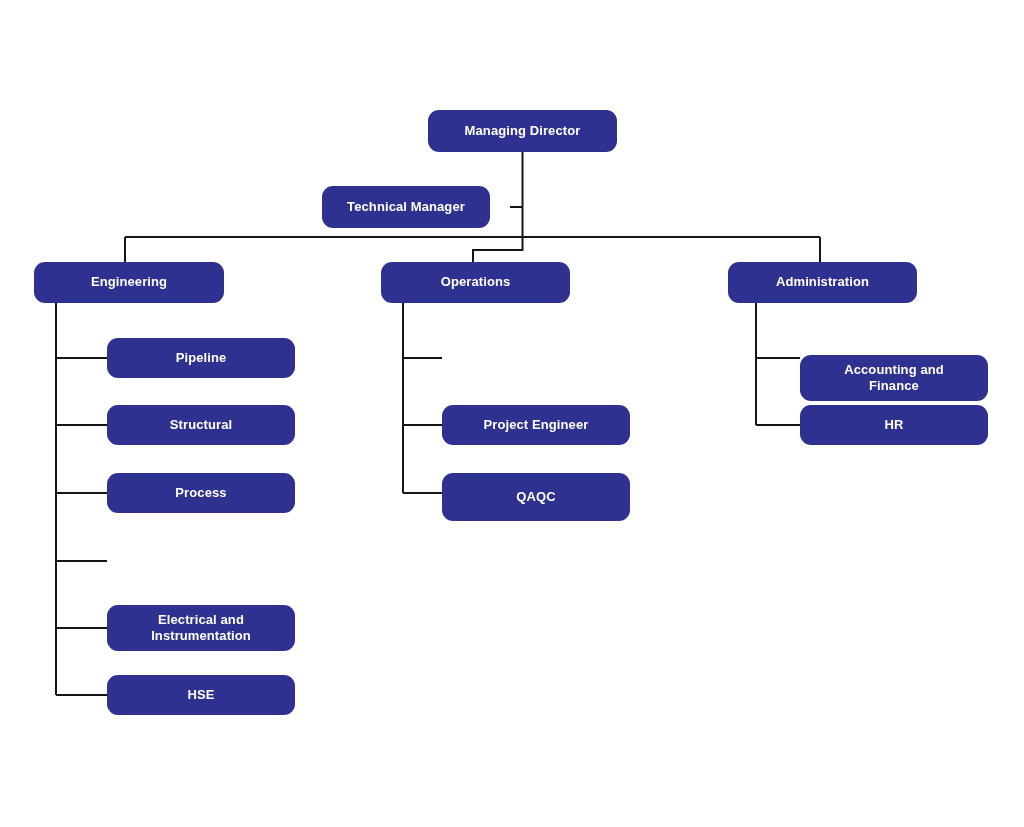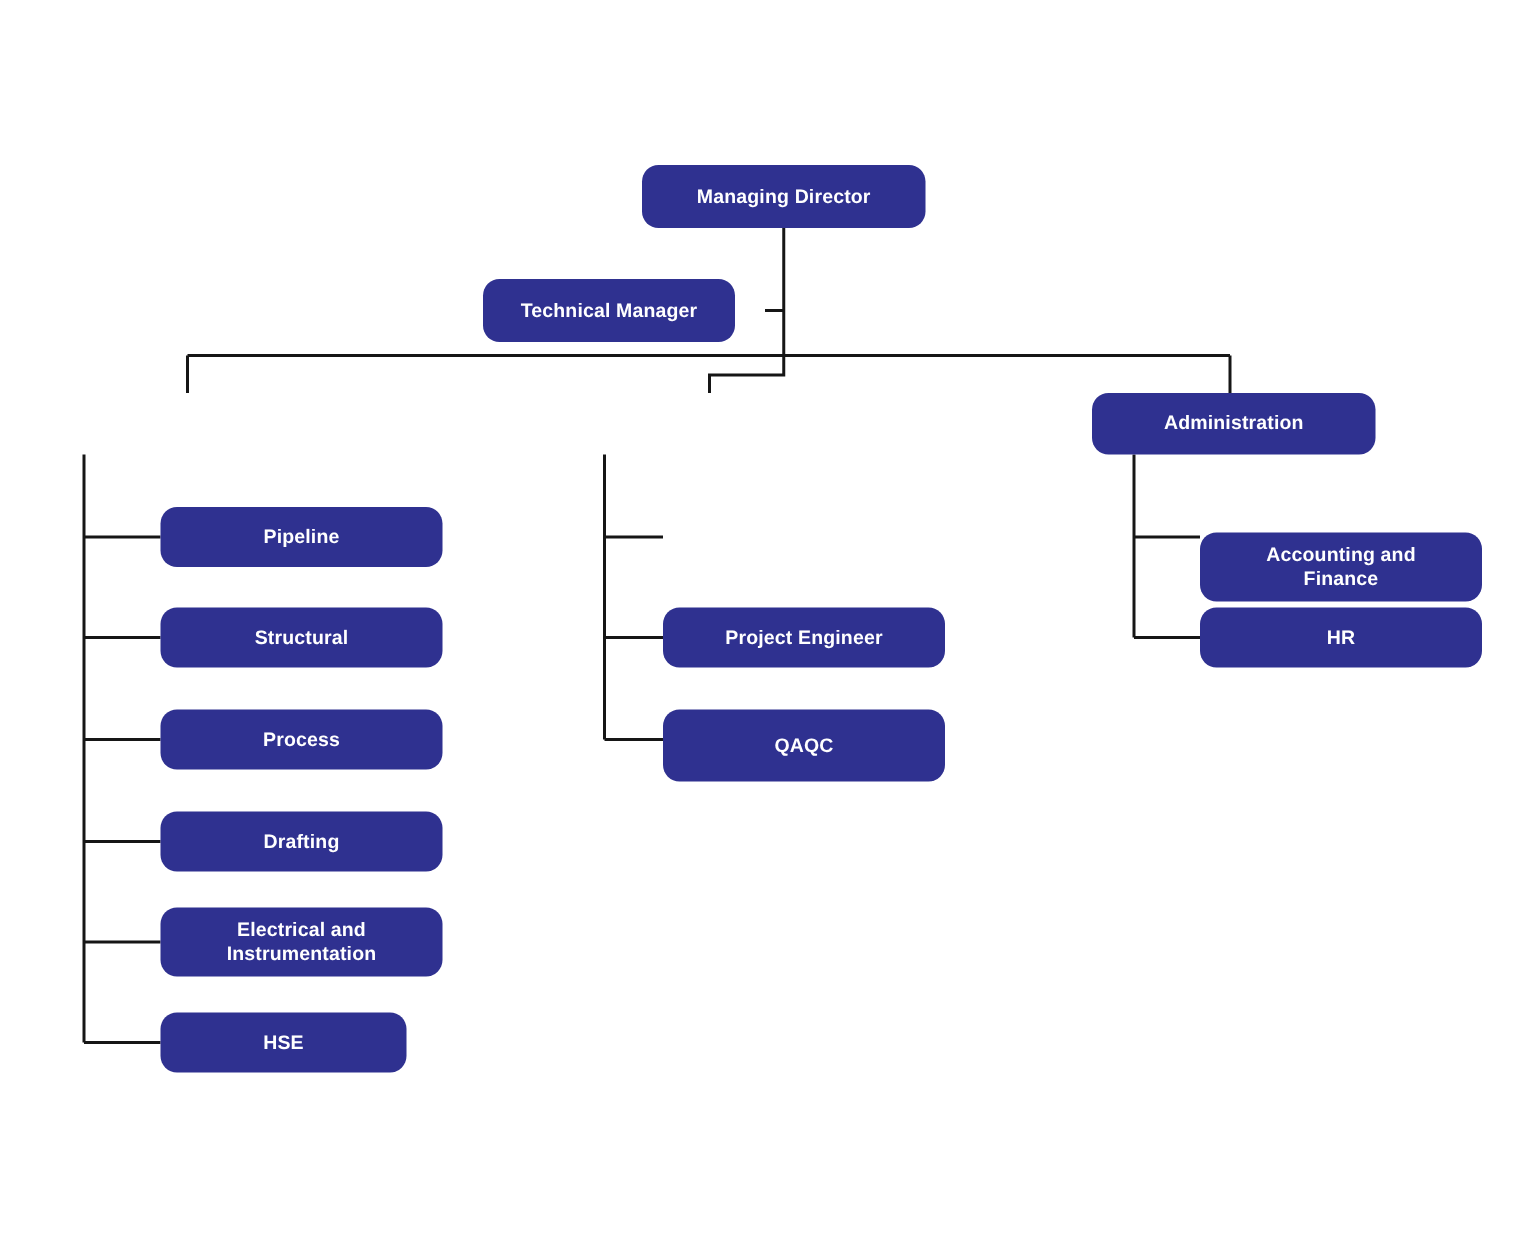--- a/index.html
+++ b/index.html
@@ -84,47 +84,50 @@
   </svg>
 
   <div class="node" style="left:428px; top:110px; width:189px; height:42px;">
     <span>Managing Director</span>
   </div>
 
   <div class="node" style="left:322px; top:186px; width:168px; height:42px;">
     <span>Technical Manager</span>
   </div>
 
+  <div class="node" style="left:34px; top:262px; width:190px; height:41px;">
+    <span>Engineering</span>
+  </div>
 
+  <div class="node" style="left:381px; top:262px; width:189px; height:41px;">
+    <span>Operations</span>
+  </div>
 
   <div class="node" style="left:728px; top:262px; width:189px; height:41px;">
     <span>Administration</span>
   </div>
 
   <div class="node" style="left:107px; top:338px; width:188px; height:40px;">
     <span>Pipeline</span>
   </div>
 
   <div class="node" style="left:107px; top:405px; width:188px; height:40px;">
     <span>Structural</span>
   </div>
 
   <div class="node" style="left:107px; top:473px; width:188px; height:40px;">
     <span>Process</span>
   </div>
 
-  <div class="node" style="left:107px; top:541px; width:188px; height:40px;">
-    <span>Drafting</span>
-  </div>
 
   <div class="node" style="left:107px; top:605px; width:188px; height:46px;">
     <span>Electrical and Instrumentation</span>
   </div>
 
-  <div class="node" style="left:107px; top:675px; width:164px; height:40px;">
+  <div class="node" style="left:107px; top:675px; width:188px; height:40px;">
     <span>HSE</span>
   </div>
 
 
   <div class="node" style="left:442px; top:405px; width:188px; height:40px;">
     <span>Project Engineer</span>
   </div>
 
   <div class="node" style="left:442px; top:473px; width:188px; height:48px;">
     <span>QAQC</span>

